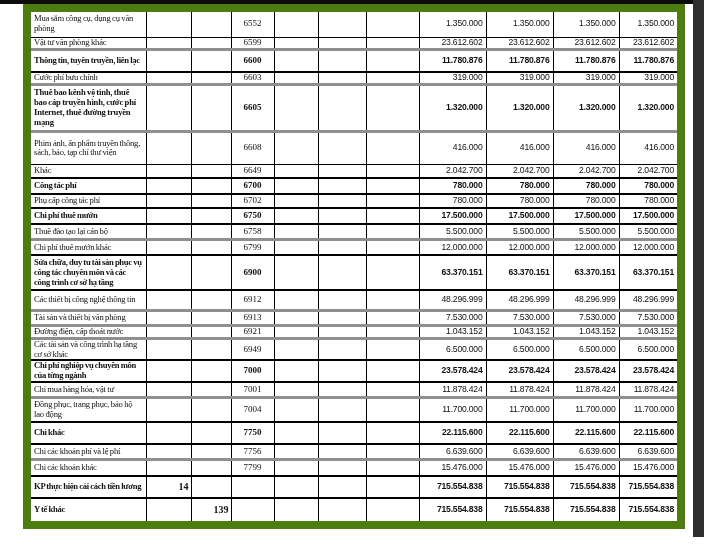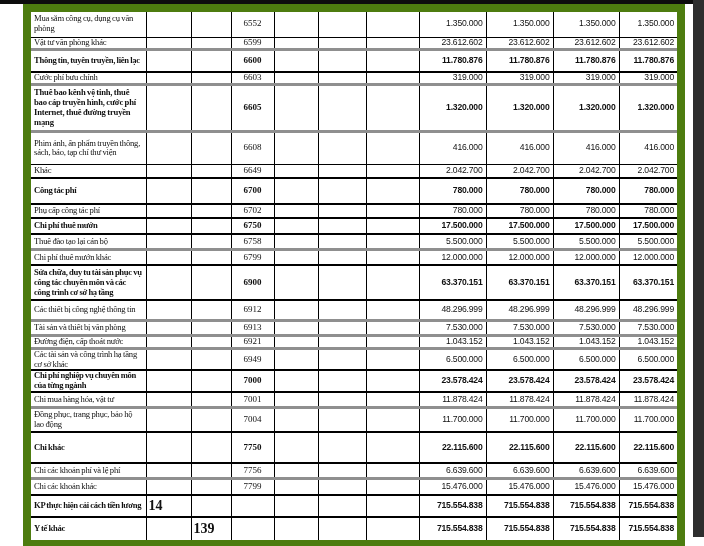--- a/index.html
+++ b/index.html
@@ -15,21 +15,21 @@
     position:absolute;left:23px;top:4px;width:654px;
     border-collapse:collapse;table-layout:fixed;
     border:8px solid #4d7c0f;
   }
   td{
     border:1px solid #000;
     padding:0 2px;vertical-align:middle;overflow:hidden;
     font-size:8.6px;line-height:9.8px;
   }
   td.desc{text-align:left;padding:0 2px 0 3px;letter-spacing:-0.2px;word-spacing:-0.4px;}
-  td.c2,td.c3{text-align:left;font-size:14px;font-weight:bold;}
+  td.c2,td.c3{text-align:right;font-size:10px;font-weight:bold;}
   td.code{text-align:center;font-size:9px;}
   td.amt{
     text-align:right;padding-right:3px;
     font-family:"Liberation Sans", sans-serif;
     font-size:8.6px;letter-spacing:-0.2px;
   }
   tr.section td{font-weight:bold;border-top:2px solid #000;border-bottom:2px solid #000;}
   tr.section td.desc{letter-spacing:-0.3px;}
   tr.gray-sep td{border-bottom:3px solid #8f8f8f;}
 </style>
@@ -138,21 +138,21 @@
         <td class="c3"></td>
         <td class="code">6649</td>
         <td class="empty"></td>
         <td class="empty"></td>
         <td class="empty"></td>
         <td class="amt">2.042.700</td>
         <td class="amt">2.042.700</td>
         <td class="amt">2.042.700</td>
         <td class="amt">2.042.700</td>
       </tr>
-      <tr class="section" style="height: 26px;">
+      <tr class="section" style="height: 16px;">
         <td class="desc">Công tác phí</td>
         <td class="c2"></td>
         <td class="c3"></td>
         <td class="code">6700</td>
         <td class="empty"></td>
         <td class="empty"></td>
         <td class="empty"></td>
         <td class="amt">780.000</td>
         <td class="amt">780.000</td>
         <td class="amt">780.000</td>
@@ -307,21 +307,21 @@
         <td class="c3"></td>
         <td class="code">7004</td>
         <td class="empty"></td>
         <td class="empty"></td>
         <td class="empty"></td>
         <td class="amt">11.700.000</td>
         <td class="amt">11.700.000</td>
         <td class="amt">11.700.000</td>
         <td class="amt">11.700.000</td>
       </tr>
-      <tr class="section" style="height: 31px;">
+      <tr class="section" style="height: 22px;">
         <td class="desc">Chi khác</td>
         <td class="c2"></td>
         <td class="c3"></td>
         <td class="code">7750</td>
         <td class="empty"></td>
         <td class="empty"></td>
         <td class="empty"></td>
         <td class="amt">22.115.600</td>
         <td class="amt">22.115.600</td>
         <td class="amt">22.115.600</td>

